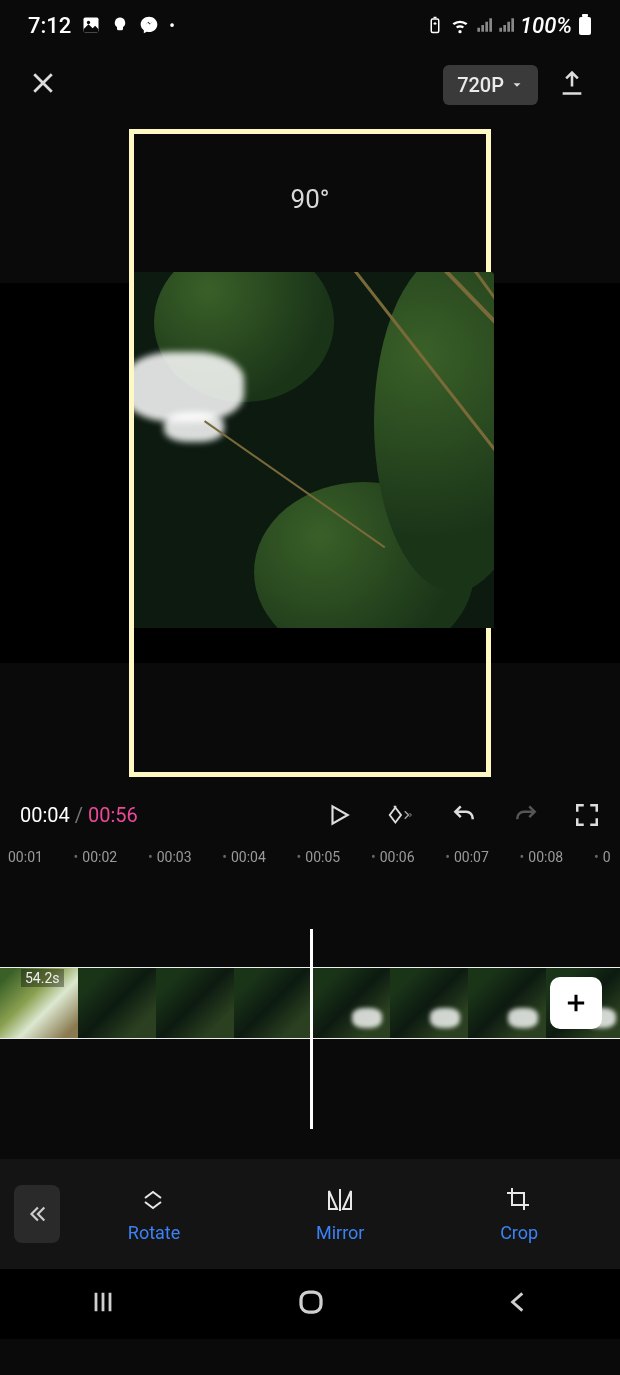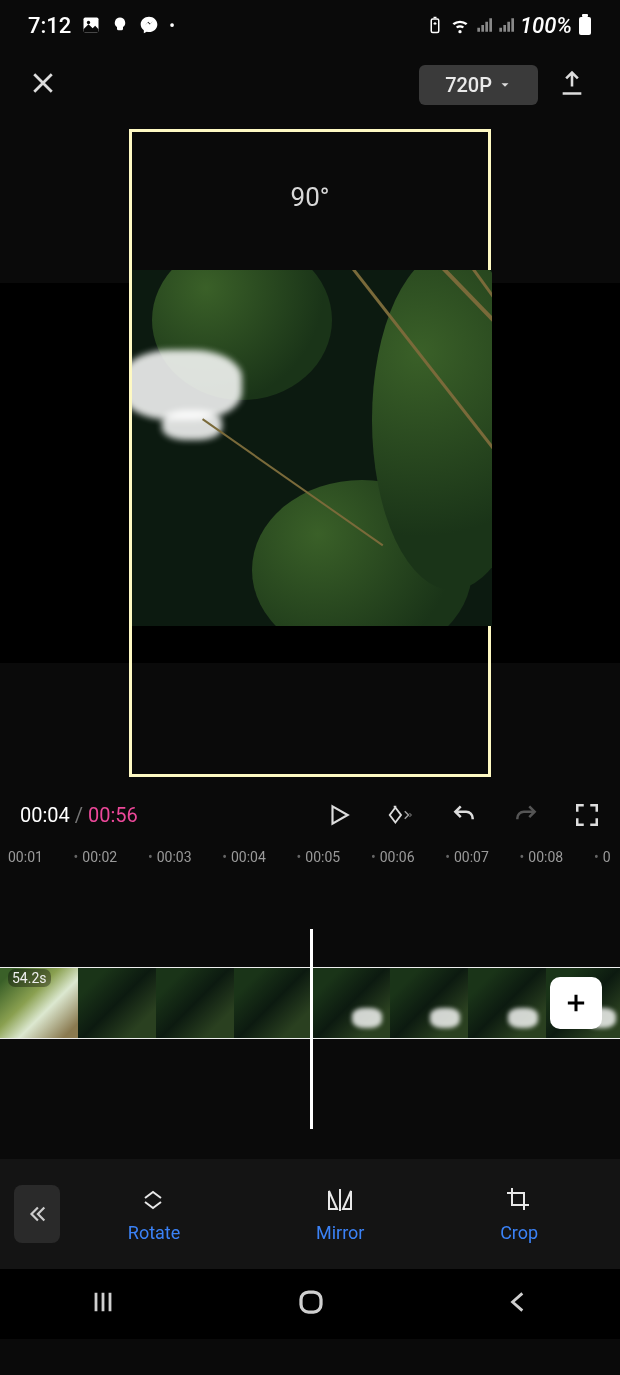--- a/index.html
+++ b/index.html
@@ -30,21 +30,21 @@
   display: flex;
   align-items: center;
   padding: 0 28px;
   gap: 14px;
 }
 .top-spacer { flex: 1; }
 .close-btn { cursor: pointer; }
 .res-btn {
   background: #3a3a3a;
   border-radius: 6px;
-  padding: 8px 26px;
+  padding: 8px 14px;
   display: flex;
   align-items: center;
   gap: 6px;
   font-size: 20px;
   font-weight: 500;
   color: #eaeaea;
 }
 .export-btn { cursor: pointer; padding: 6px; }
 .preview-area {
   position: relative;
@@ -59,21 +59,21 @@
   position: absolute;
   left: 0; right: 0;
   top: 163px; 
   height: 380px;
   background: #000;
 }
 .canvas-frame {
   position: relative;
   width: 362px;
   height: 648px;
-  border: 3px solid #fef9c3;
+  border: 5px solid #fef9c3;
   display: flex;
   flex-direction: column;
   align-items: center;
 }
 .rotation-label {
   margin-top: 50px;
   font-size: 26px;
   color: #d8d8d8;
 }
 .canvas-content {
@@ -135,27 +135,26 @@
   height: 70px;
   background: linear-gradient(135deg, #1a3418 20%, #0c1a10 50%, #2a4020 80%);
   position: relative;
   flex: 0 0 auto;
 }
 .thumb.bright { background: linear-gradient(135deg, #3a6028 10%, #8aa050 40%, #dce8d0 60%, #8a7a50 90%); }
 .thumb .tw { position:absolute; bottom:10px; right:8px; width:30px; height:20px; background: rgba(255,255,255,0.8); filter: blur(2px); border-radius:40%; }
 .clip-dur {
   position: absolute;
   top: 100px;
-  left: 8px;
+  left: 21px;
   font-size: 14px;
   color: #eee;
   background: rgba(0,0,0,0.35);
   padding: 1px 4px;
   z-index: 5;
-  border-radius: 7px;
 }
 .playhead {
   position: absolute;
   left: 310px;
   top: 60px;
   width: 3px;
   height: 200px;
   background: #fff;
   z-index: 6;
 }

